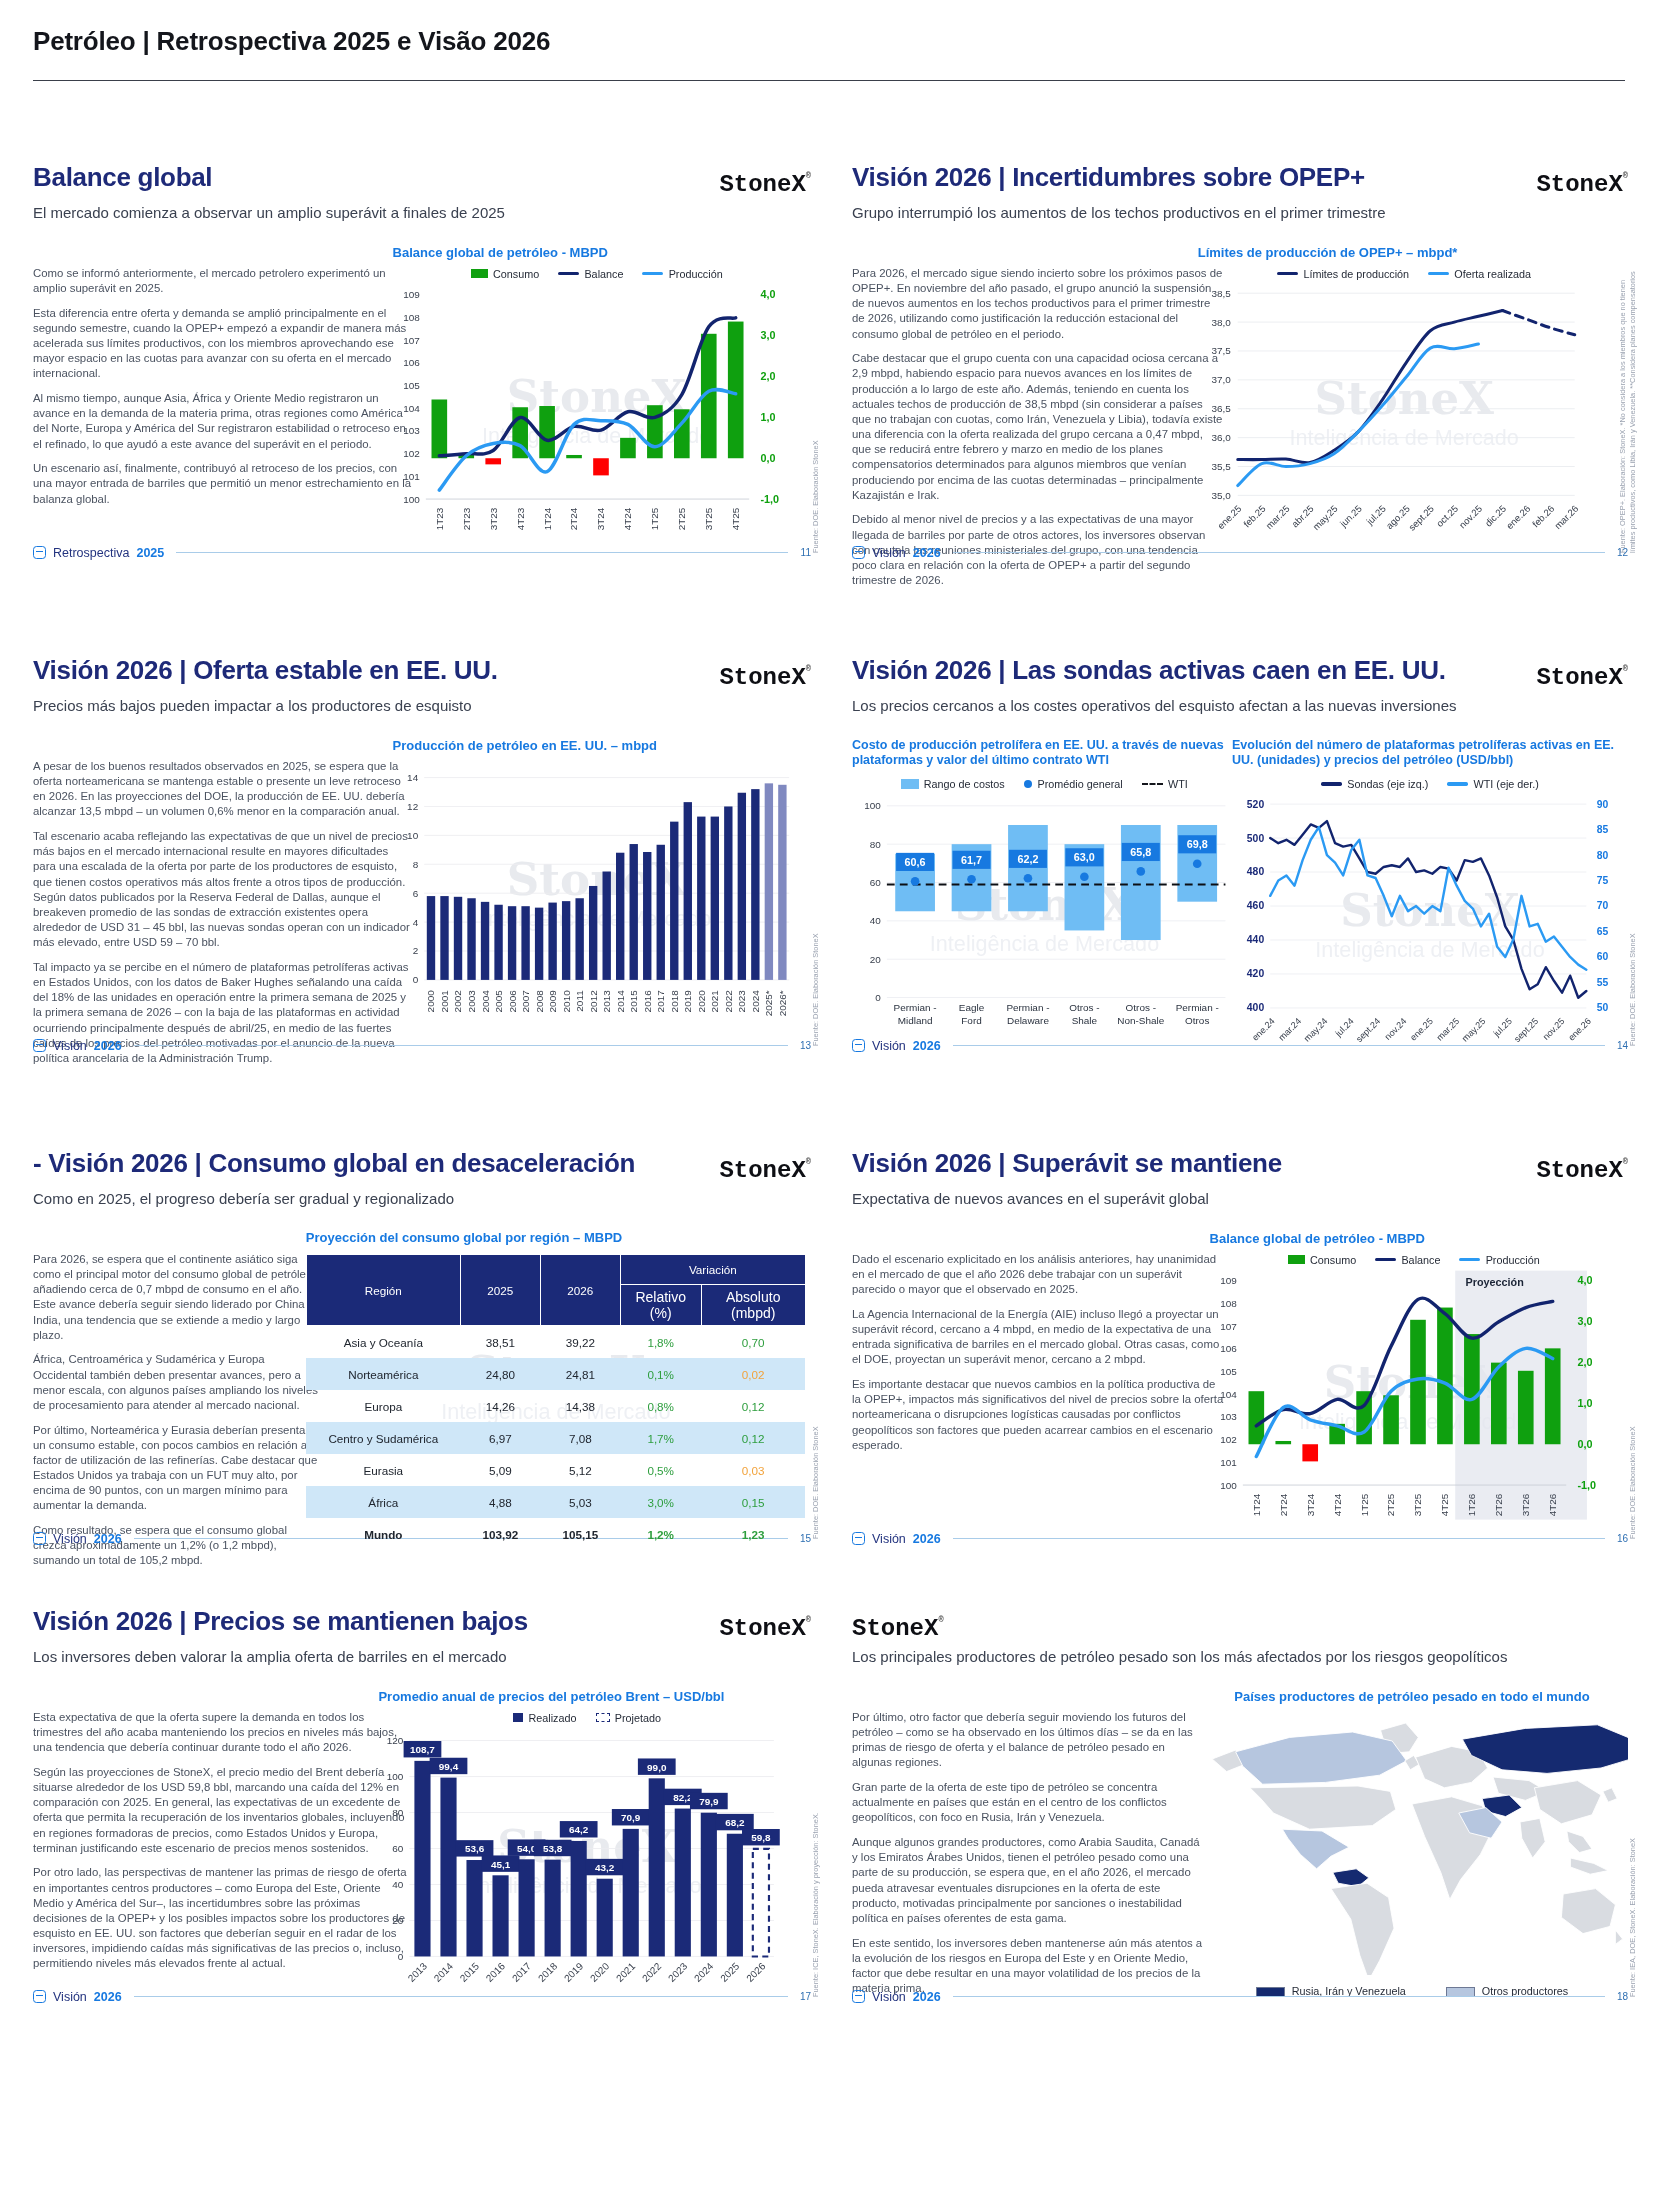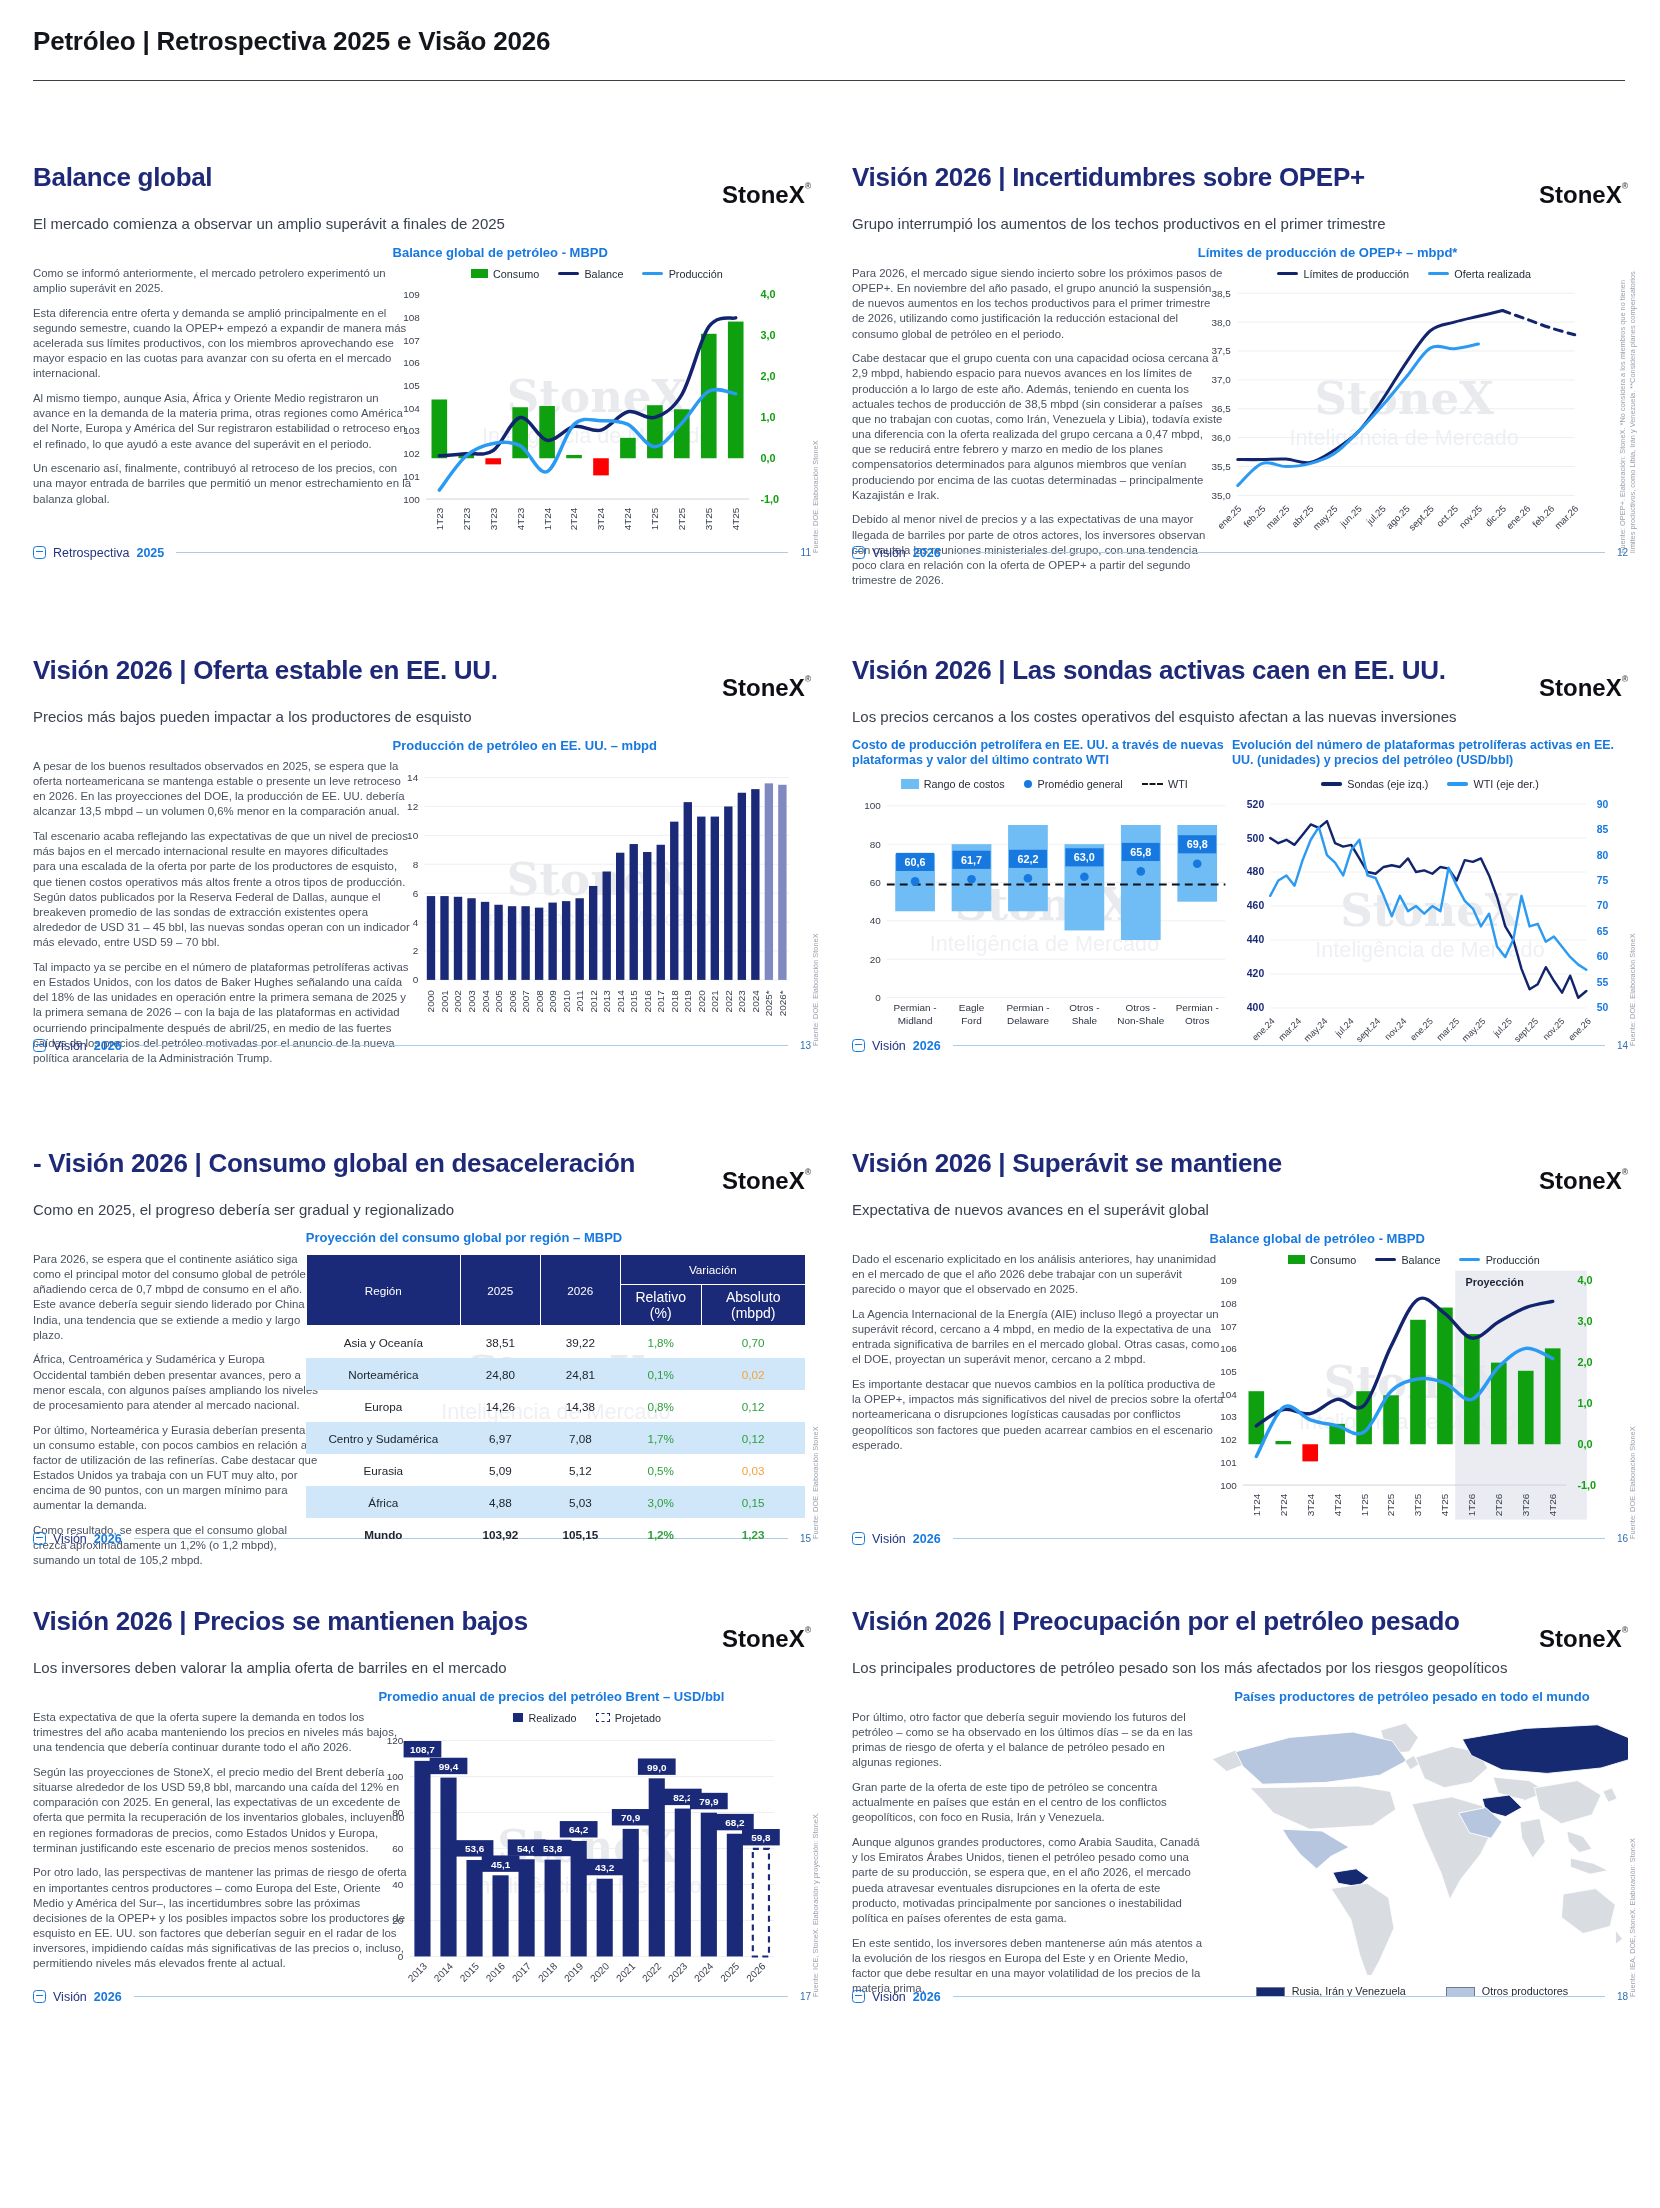--- a/index.html
+++ b/index.html
@@ -13,21 +13,21 @@
   #page{position:absolute;inset:0;background:#fff;overflow:hidden}
   .hdr-title{position:absolute;left:33px;top:26px;font-size:26px;font-weight:700;color:#14161c;letter-spacing:-0.2px}
   .rule{position:absolute;left:33px;right:35px;top:80px;border-top:1.7px solid #3a3f4a}
   .panel{position:absolute;width:778px;height:399px}
   .p1{left:33px;top:164px}.p2{left:852px;top:164px;width:776px}
   .p3{left:33px;top:657px}.p4{left:852px;top:657px;width:776px}
   .p5{left:33px;top:1150px}.p6{left:852px;top:1150px;width:776px}
   .p7{left:33px;top:1608px}.p8{left:852px;top:1608px;width:776px}
   .p-head{display:flex;justify-content:space-between;align-items:flex-start}
   .p-title{font-size:26px;font-weight:800;color:var(--navy-title);letter-spacing:-0.3px;line-height:1.05}
-  .logo{font-family:Liberation Sans, sans-serif;font-size:24px;font-weight:700;color:#0e0f14;white-space:nowrap;margin-top:17px}
+  .logo{font-family:Liberation Mono, monospace;font-size:24px;font-weight:700;color:#0e0f14;white-space:nowrap;margin-top:7px}
   .logo .reg{font-size:8.6px;vertical-align:top;color:#555}
   .p-sub{font-size:15px;color:#3a4150;margin-top:6px}
   .p-body{position:absolute;top:102px;left:0;width:380px;font-size:11.4px;color:#4a5260;line-height:1.33}
   .p-body p{margin:0 0 9.5px}
   .p2 .p-body,.p6 .p-body{width:372px}
   .p5 .p-body{width:285px}
   .p8 .p-body{width:353px}
   .chart-block{position:absolute;top:81px;right:10.4px;width:408px}
   .p2 .chart-block{width:413px;right:17.3px}
   .p7 .chart-block{width:417px;right:15.6px}
@@ -799,21 +799,20 @@
       <span class="f-icon"></span>
       <span class="f-l1">Visión</span>
       <span class="f-l2">2026</span>
       <span class="f-line"></span>
       <span class="f-page">17</span>
     </div>
   </section>
 
   <section class="panel p8">
     <div class="p-head">
-      <h2 class="p-title">Visión 2026 | Preocupación por el petróleo pesado</h2>
       <div class="logo"><span>StoneX</span><span class="reg">®</span></div>
     </div>
     <p class="p-sub">Los principales productores de petróleo pesado son los más afectados por los riesgos geopolíticos</p>
     <div class="p-body">
       <p>Por último, otro factor que debería seguir moviendo los futuros del petróleo – como se ha observado en los últimos días – se da en las primas de riesgo de oferta y el balance de petróleo pesado en algunas regiones.</p>
       <p>Gran parte de la oferta de este tipo de petróleo se concentra actualmente en países que están en el centro de los conflictos geopolíticos, con foco en Rusia, Irán y Venezuela.</p>
       <p>Aunque algunos grandes productores, como Arabia Saudita, Canadá y los Emiratos Árabes Unidos, tienen el petróleo pesado como una parte de su producción, se espera que, en el año 2026, el mercado pueda atravesar eventuales disrupciones en la oferta de este producto, motivadas principalmente por sanciones o inestabilidad política en países oferentes de esta gama.</p>
       <p>En este sentido, los inversores deben mantenerse aún más atentos a la evolución de los riesgos en Europa del Este y en Oriente Medio, factor que debe resultar en una mayor volatilidad de los precios de la materia prima,</p>
     </div>
     <div class="map-block">

